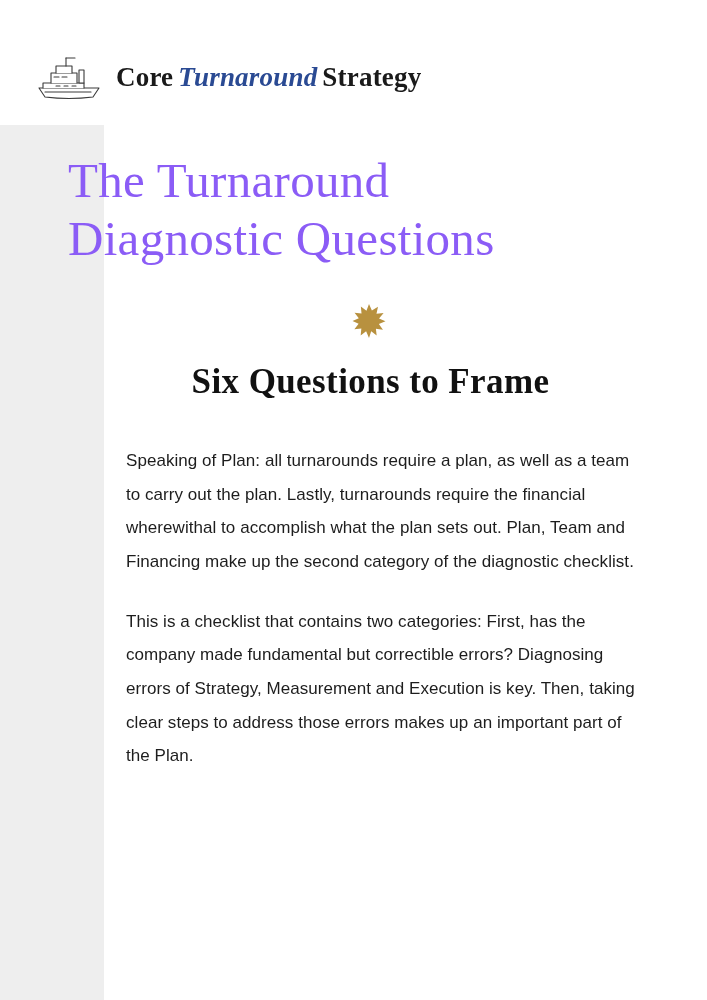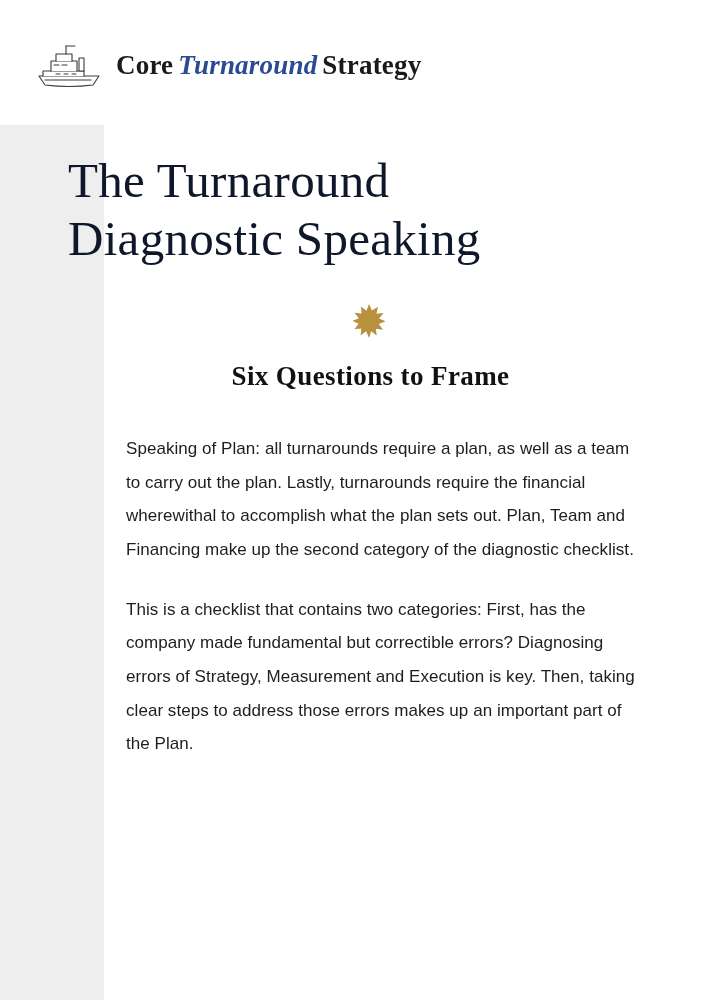--- a/index.html
+++ b/index.html
@@ -22,21 +22,21 @@
     top: 125px;
     width: 104px;
     bottom: 0;
     background: #eeeeee;
   }
 
   
   .header {
     position: absolute;
     left: 0;
-    top: 0;
+    top: 12px;
     width: 707px;
     height: 125px;
     display: flex;
     align-items: center;
   }
   .brand {
     display: flex;
     align-items: center;
     margin-left: 36px;
     margin-top: 6px;
@@ -66,42 +66,42 @@
   .content {
     position: absolute;
     left: 0;
     top: 125px;
     width: 707px;
   }
 
   .title {
     font-family: "Liberation Serif", serif;
     font-weight: normal;
-    color: #0f172a;
+    color: #8b5cf6;
     font-size: 49px;
     line-height: 1.18;
     margin: 0;
     padding: 27px 90px 0 68px;
     letter-spacing: 0.3px;
   }
 
   .starburst-wrap {
     text-align: center;
     padding-top: 36px;
     padding-left: 30px;
   }
   .starburst {
     display: inline-block;
     width: 34px;
     height: 34px;
   }
 
   .subtitle {
     font-family: "Liberation Serif", serif;
-    font-size: 27px;
+    font-size: 35px;
     color: #111111;
     text-align: center;
     line-height: 1.5;
     margin: 0;
     padding: 14px 70px 0 104px;
     letter-spacing: 0.4px;
   }
 
   .body-copy {
     padding: 36px 70px 0 126px;
@@ -142,21 +142,21 @@
     <span class="brand-text">
       <span>Core</span><span class="sep"></span><span class="accent">Turnaround</span><span class="sep"></span><span>Strategy</span>
     </span>
   </div>
 </div>
 
 <div class="content">
 
   <h1 class="title">
     <span>The Turnaround</span><br>
-    <span>Diagnostic Speaking</span>
+    <span>Diagnostic Questions</span>
   </h1>
 
   <div class="starburst-wrap">
     <span class="starburst">
       <svg viewBox="0 0 40 40" width="34" height="34" xmlns="http://www.w3.org/2000/svg">
         <path fill="#b8913f" d="M20 0 L23.4 7.6 L30.6 3.2 L28.8 11.4 L37.2 10.6 L31.8 17 L39.4 20.4 L31.6 23.4 L36.4 30.2 L28.1 29.0 L29.0 37.2 L22.6 32.0 L20 40 L16.6 32.2 L10.2 37.0 L11.0 28.8 L2.8 29.8 L7.8 23.2 L0.6 20 L8.0 16.8 L3.0 10.2 L11.2 11.2 L10.4 3.0 L17.0 7.8 Z"></path>
       </svg>
     </span>
   </div>
 

